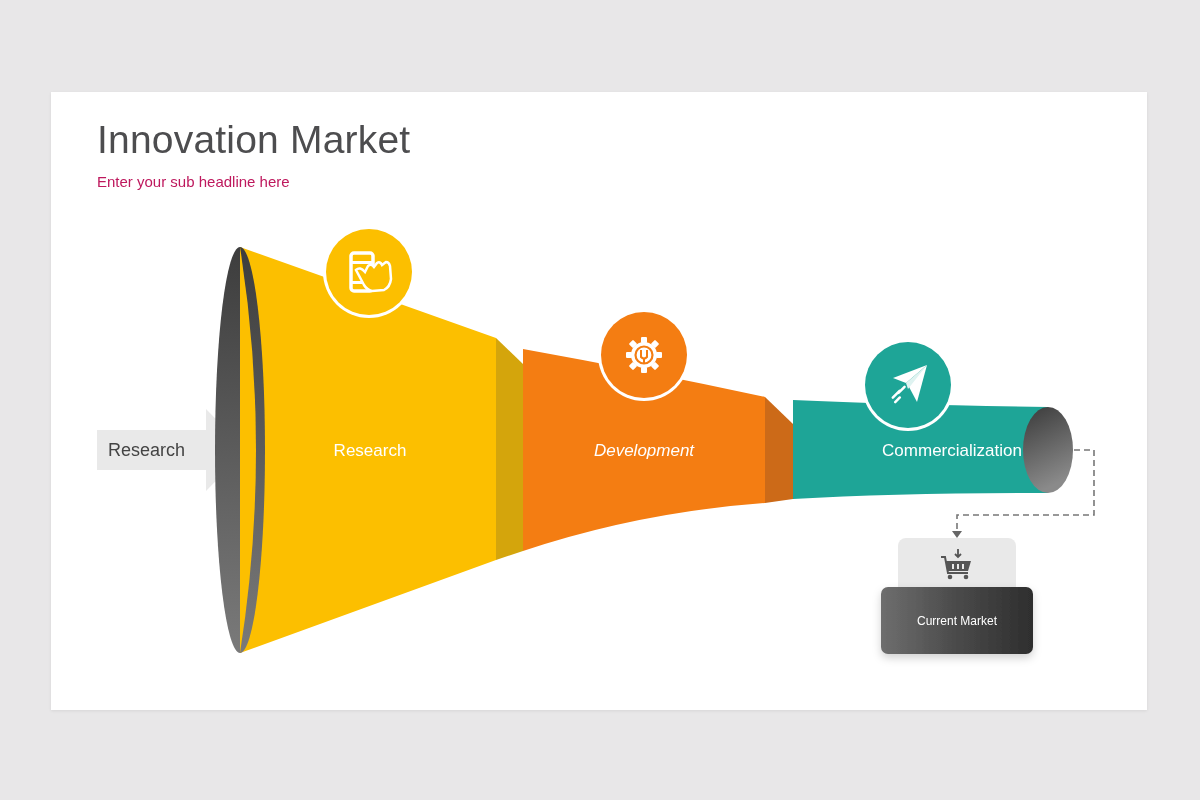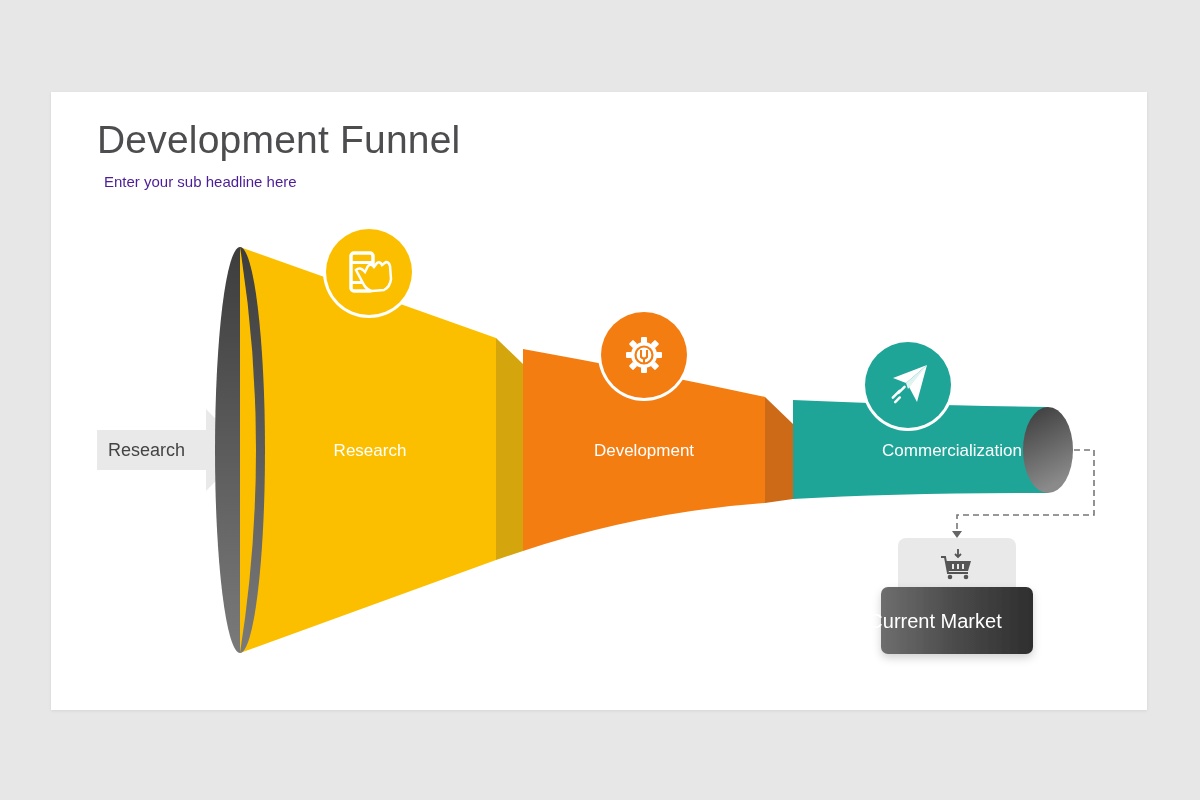--- a/index.html
+++ b/index.html
@@ -9,43 +9,42 @@
   }
   .slide {
     position:absolute; left:51px; top:92px; width:1096px; height:618px;
     background:#ffffff; box-shadow:0 1px 3px rgba(0,0,0,0.08);
   }
   .title {
     position:absolute; left:97px; top:118px; font-size:39px; color:#4d4d4f;
     font-weight:normal; letter-spacing:0.2px; margin:0; white-space:nowrap;
   }
   .subtitle {
-    position:absolute; left:97px; top:173px; font-size:15px; color:#4c1d95;
+    position:absolute; left:97px; top:173px; font-size:15px; color:#be185d;
     white-space:nowrap;
-    margin-left:7px;
   }
   svg.diagram { position:absolute; left:0; top:0; }
   .stage-label {
     position:absolute; color:#fff; font-size:17px; white-space:nowrap;
     transform:translate(-50%,-50%);
   }
   .arrow-label {
     position:absolute; left:108px; top:440px; font-size:18px; color:#444; white-space:nowrap;
   }
   .market-label {
-    position:absolute; left:935px; top:621px; transform:translate(-50%,-50%);
-    color:#fff; font-size:20px; white-space:nowrap;
+    position:absolute; left:957px; top:621px; transform:translate(-50%,-50%);
+    color:#fff; font-size:12px; white-space:nowrap;
   }
 </style>
 </head>
 <body>
 
 <div class="slide"></div>
 
-<h1 class="title">Development Funnel</h1>
+<h1 class="title">Innovation Market</h1>
 <div class="subtitle">Enter your sub headline here</div>
 
 <svg class="diagram" width="1200" height="800" viewBox="0 0 1200 800">
   <defs>
     <linearGradient id="mouthGrad" x1="0" y1="0" x2="0" y2="1">
       <stop offset="0" stop-color="#3d3d3d"></stop>
       <stop offset="1" stop-color="#7a7a7a"></stop>
     </linearGradient>
     <linearGradient id="endGrad" x1="0" y1="0" x2="0.3" y2="1">
       <stop offset="0" stop-color="#3a3a3a"></stop>
@@ -148,16 +147,16 @@
       <circle cx="966" cy="577" r="2.3" stroke="none"></circle>
       <path d="M958,549 L958,557 M955,554 L958,557 L961,554" fill="none" stroke-width="1.8"></path>
     </g>
     <rect x="881" y="587" width="152" height="67" rx="7" fill="url(#marketGrad)" filter="url(#softShadow)"></rect>
   </g>
 </svg>
 
 <div class="arrow-label">Research</div>
 
 <div class="stage-label" style="left:370px; top:451px;">Research</div>
-<div class="stage-label" style="left:644px; top:451px;">Development</div>
+<div class="stage-label" style="left:644px; top:451px;font-style:italic;">Development</div>
 <div class="stage-label" style="left:952px; top:451px;">Commercialization</div>
 
 <div class="market-label">Current Market</div>
 
 </body></html>

